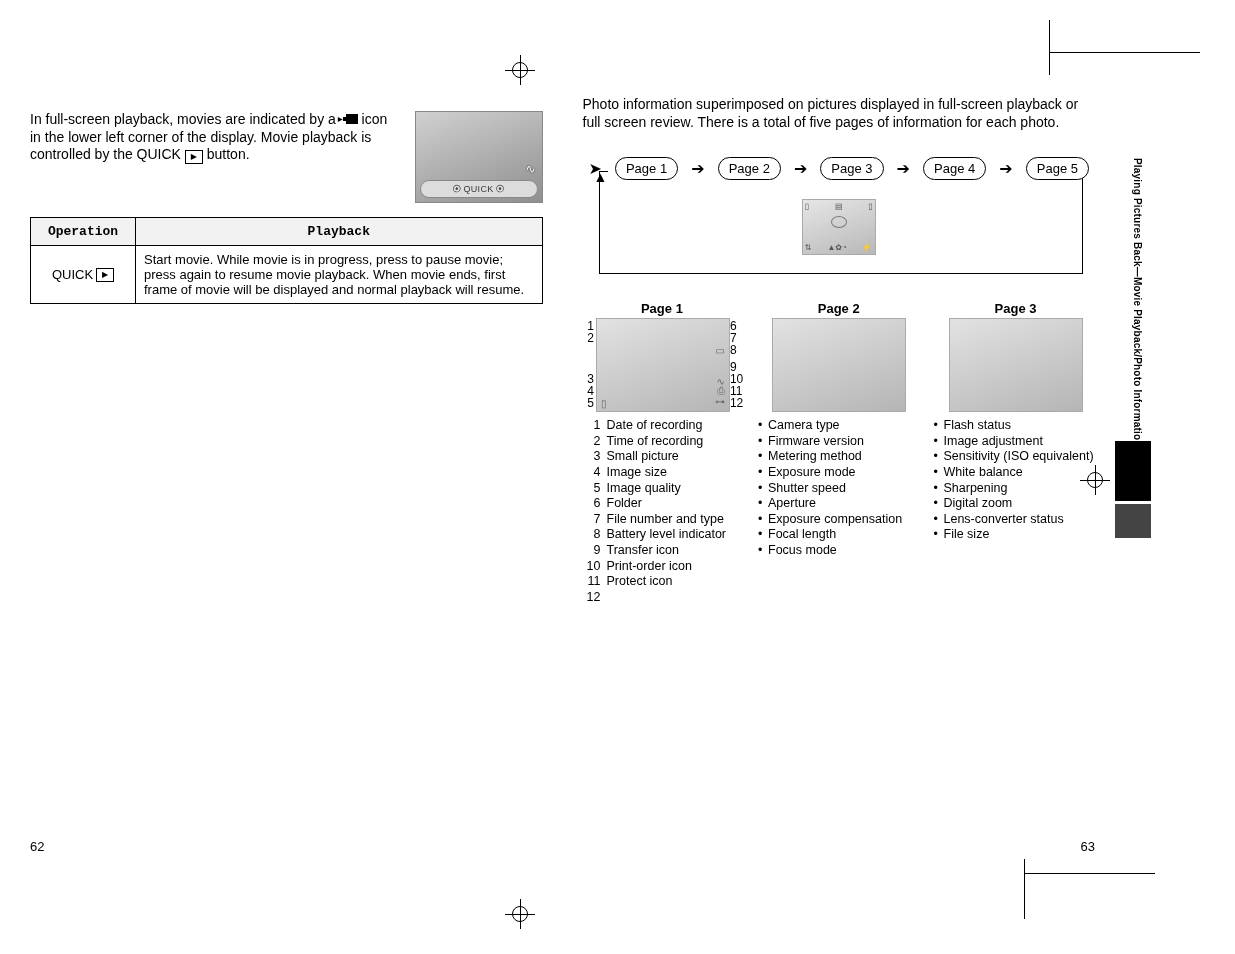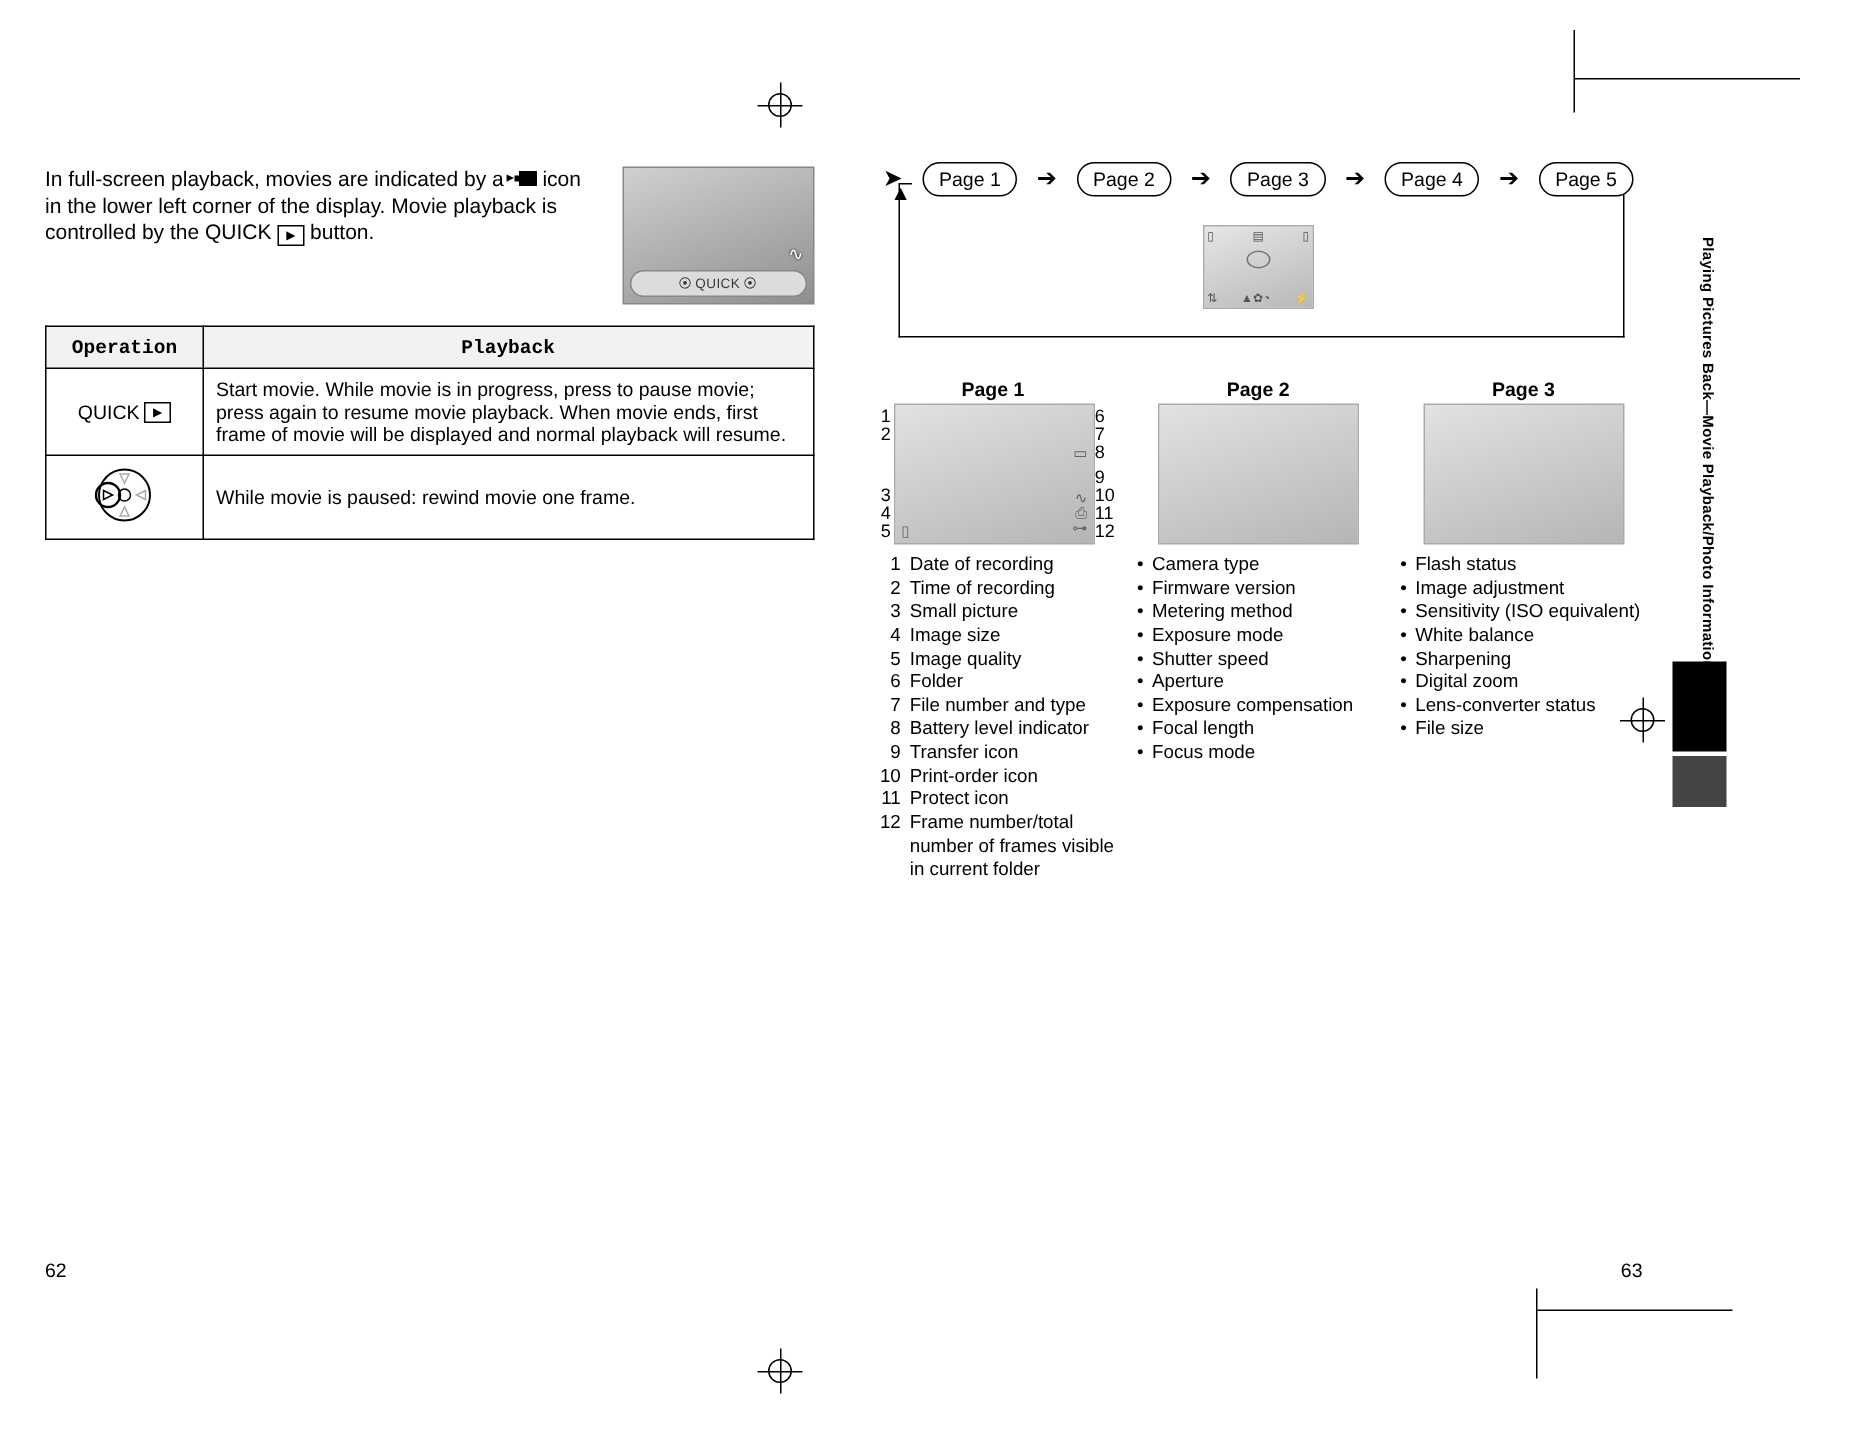--- a/index.html
+++ b/index.html
@@ -399,44 +399,29 @@
           <th>Playback</th>
         </tr>
       </thead>
       <tbody>
         <tr>
           <td class="op">
             <span class="quick-label">QUICK <span class="play-rect">▶</span></span>
           </td>
           <td>Start movie. While movie is in progress, press to pause movie; press again to resume movie playback. When movie ends, first frame of movie will be displayed and normal playback will resume.</td>
         </tr>
-        <tr>
-          <td class="op">
-            <span class="pad-icon">
-              <svg viewBox="0 0 40 40">
-                <circle cx="20" cy="20" r="17" fill="none" stroke="#000" stroke-width="1.3"></circle>
-                <circle cx="20" cy="20" r="4" fill="none" stroke="#000" stroke-width="1"></circle>
-                <polygon points="12,20 6,17 6,23" fill="none" stroke="#000"></polygon>
-                <polygon points="28,20 34,17 34,23" fill="none" stroke="#aaa"></polygon>
-                <polygon points="20,12 17,6 23,6" fill="none" stroke="#aaa"></polygon>
-                <polygon points="20,28 17,34 23,34" fill="none" stroke="#aaa"></polygon>
-                <circle cx="9" cy="20" r="8" fill="none" stroke="#000" stroke-width="1.6"></circle>
-              </svg>
-            </span>
-          </td>
-          <td>While movie is paused: rewind movie one frame.</td>
-        </tr>
       </tbody>
     </table>
 
     <div class="page-num">62</div>
   </div>
 
   <div class="page right">
 
+    <div class="para">Photo information superimposed on pictures displayed in full-screen playback or full screen review. There is a total of five pages of information for each photo.</div>
 
 
     <div class="flow-diagram">
       <div class="flow-row" style="position:relative; z-index:2;">
         <span class="arrow-in">➤</span>
         <span class="page-node">Page 1</span>
         <span class="arrow">➔</span>
         <span class="page-node">Page 2</span>
         <span class="arrow">➔</span>
         <span class="page-node">Page 3</span>
@@ -542,21 +527,20 @@
             <li>
               <span class="numcol">10</span>
               <span class="wrap">Print-order icon</span>
             </li>
             <li>
               <span class="numcol">11</span>
               <span class="wrap">Protect icon</span>
             </li>
             <li>
               <span class="numcol">12</span>
-              <span class="wrap">Frame number/total number of frames visible in current folder</span>
             </li>
           </ul>
       </div>
       <div class="legend-col">
         <ul id="legend-p2">
             <li>
               <span class="bullet">•</span>
               <span class="wrap"> Camera type</span>
             </li>
             <li>

